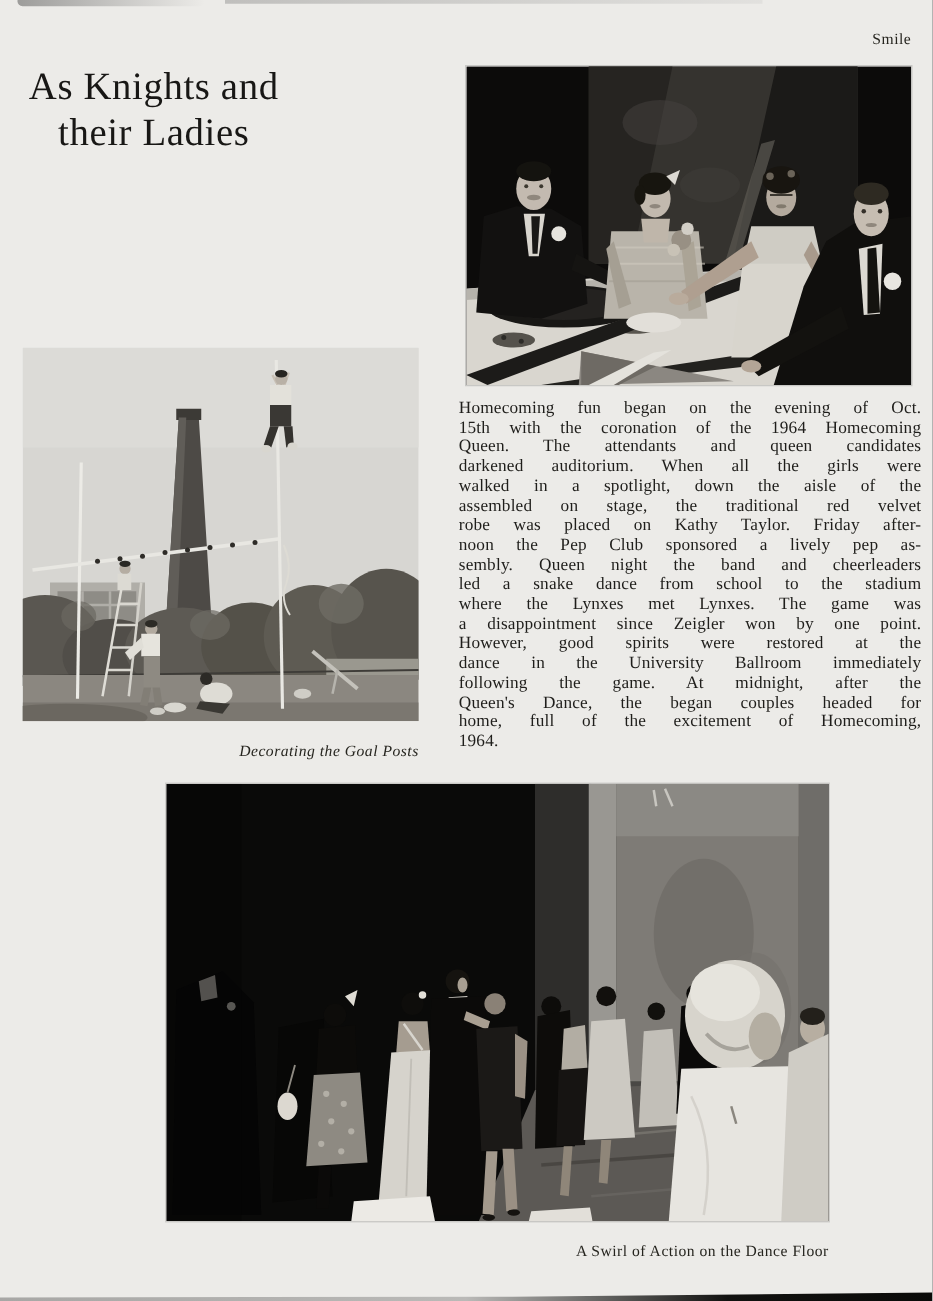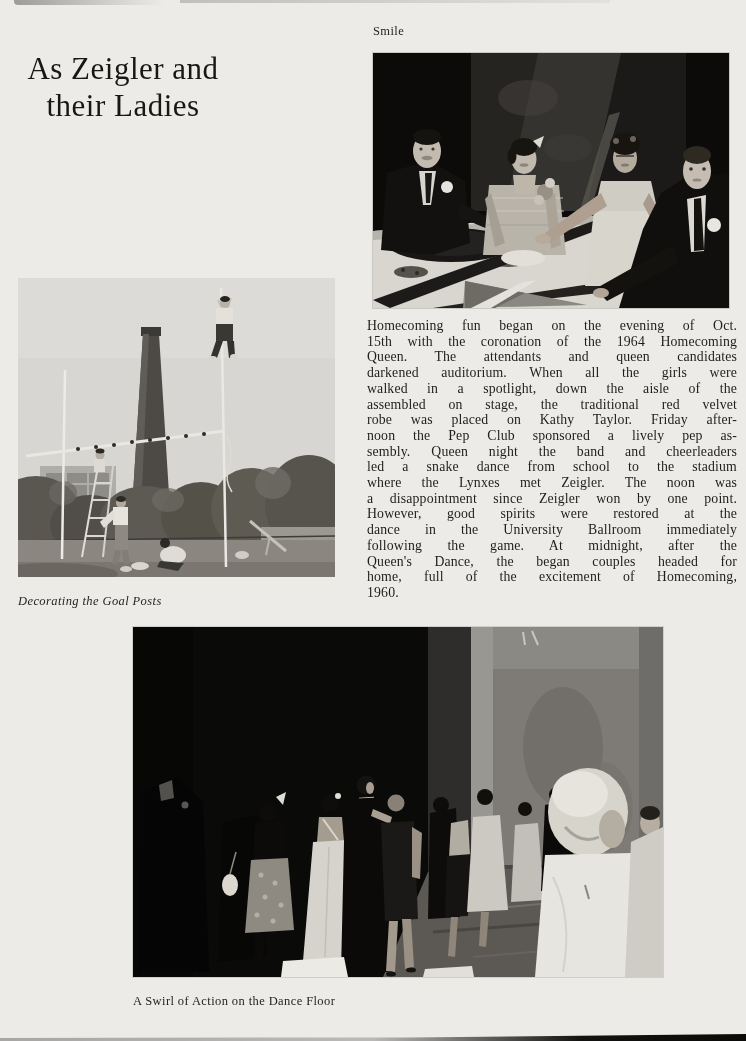--- a/index.html
+++ b/index.html
@@ -28,21 +28,21 @@
     clip-path:polygon(0 62%,55% 55%,100% 12%,100% 100%,0 100%);
   }
   
   .title{
     position:absolute;left:4px;top:50px;width:238px;
     text-align:center;font-size:31px;line-height:37px;
     color:#181715;letter-spacing:.5px;
   }
   
   .caption{
-    position:absolute;text-align:left;
+    position:absolute;text-align:right;
     font-size:12.5px;letter-spacing:.4px;color:#26251f;
   }
   .caption-smile{left:373px;top:24px;width:356px;}
   .caption-goal{left:18px;top:594px;width:317px;font-style:italic;}
   .caption-dance{left:133px;top:994px;width:530px;}
   
   .photo{position:absolute;overflow:hidden;}
   .photo svg{display:block;}
   .photo-banquet{left:373px;top:53px;width:356px;height:255px;box-shadow:0 0 0 1px rgba(0,0,0,.15);}
   .photo-goal{left:18px;top:278px;width:317px;height:299px;}
@@ -57,21 +57,21 @@
 </style>
 </head>
 <body>
 
 <div class="page">
 
   <div class="artifact-top"></div>
   <div class="artifact-top2"></div>
 
   <div class="title">
-    <div>As Zeigler and</div>
+    <div>As Knights and</div>
     <div>their Ladies</div>
   </div>
 
   <div class="caption caption-smile">Smile</div>
 
   <div class="photo photo-banquet">
     <svg viewBox="0 0 356 255" width="356" height="255">
       <rect width="356" height="255" fill="#0c0b0a"></rect>
       <rect x="98" y="0" width="215" height="158" fill="#35332f"></rect>
       <polygon points="98,0 165,0 132,158 98,158" fill="#262421"></polygon>
@@ -155,28 +155,28 @@
     <div class="jline">Homecoming fun began on the evening of Oct.</div>
     <div class="jline">15th with the coronation of the 1964 Homecoming</div>
     <div class="jline">Queen.  The attendants and queen candidates</div>
     <div class="jline">darkened auditorium.  When all the girls were</div>
     <div class="jline">walked in a spotlight, down the aisle of the</div>
     <div class="jline">assembled on stage, the traditional red velvet</div>
     <div class="jline">robe was placed on Kathy Taylor.  Friday after-</div>
     <div class="jline">noon the Pep Club sponsored a lively pep as-</div>
     <div class="jline">sembly.  Queen night the band and cheerleaders</div>
     <div class="jline">led a snake dance from school to the stadium</div>
-    <div class="jline">where the Lynxes met Zeigler.  The noon was</div>
+    <div class="jline">where the Lynxes met Lynxes.  The game was</div>
     <div class="jline">a disappointment since Zeigler won by one point.</div>
     <div class="jline">However, good spirits were restored at the</div>
     <div class="jline">dance in the University Ballroom immediately</div>
     <div class="jline">following the game.  At midnight, after the</div>
     <div class="jline">Queen's Dance, the began couples headed for</div>
     <div class="jline">home, full of the excitement of Homecoming,</div>
-    <div class="jline jlast">1960.</div>
+    <div class="jline jlast">1964.</div>
   </div>
 
   <div class="photo photo-goal">
     <svg viewBox="0 0 317 299" width="317" height="299">
       <rect width="317" height="299" fill="#d7d6d2"></rect>
       <rect width="317" height="80" fill="#dcdbd7"></rect>
 
       <polygon points="125,56 141,56 152,232 114,232" fill="#4d4a46"></polygon>
       <rect x="123" y="49" width="20" height="9" fill="#3c3a36"></rect>
       <polygon points="125,56 131,56 123,232 114,232" fill="#605d58"></polygon>

